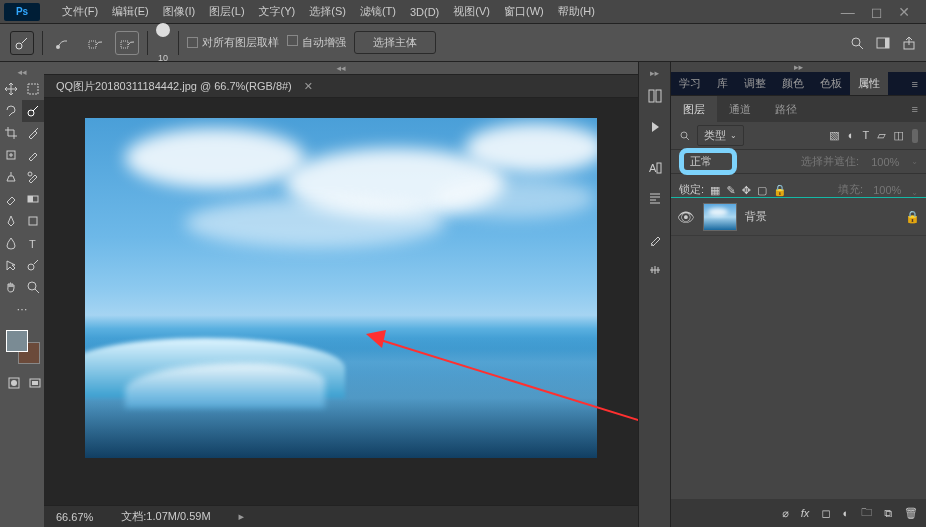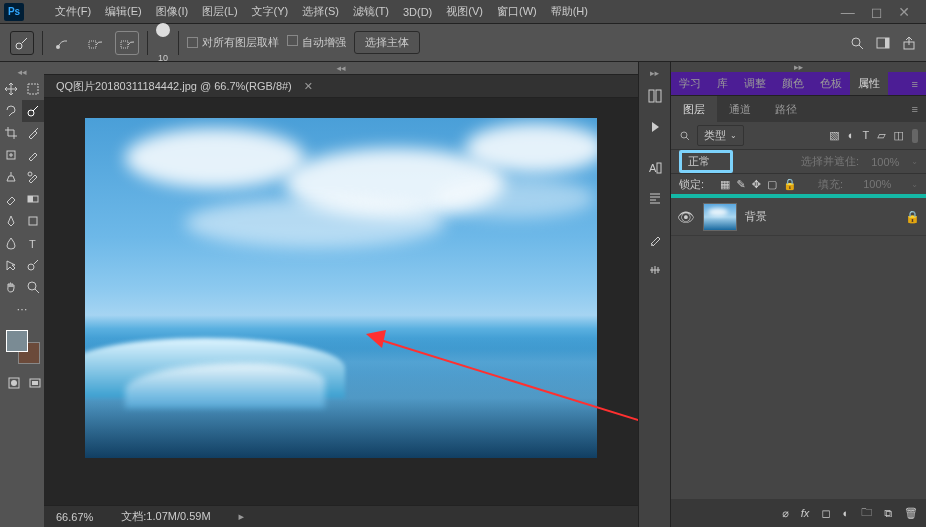--- a/index.html
+++ b/index.html
@@ -1,31 +1,31 @@
 <!DOCTYPE html>
 <html><head>
 <meta charset="utf-8">
 <style>
 *{margin:0;padding:0;box-sizing:border-box;font-family:"Microsoft YaHei",sans-serif;font-size:11px;color:#ccc;user-select:none}
 body{background:#323232;width:926px;height:527px;overflow:hidden;display:flex;flex-direction:column}
 .menubar{height:24px;background:#474747;display:flex;align-items:center;padding:0 4px;border-bottom:1px solid #222}
-.ps-logo{width:20px;height:18px;background:#001e36;color:#31a8ff;font-weight:bold;font-size:10px;display:flex;align-items:center;justify-content:center;border-radius:2px;margin-right:24px}
+.ps-logo{width:36px;height:18px;background:#001e36;color:#31a8ff;font-weight:bold;font-size:10px;display:flex;align-items:center;justify-content:center;border-radius:2px;margin-right:15px}
 .menu-item{padding:0 7px;cursor:pointer}
 .win-controls{margin-left:auto;display:flex;gap:16px;padding-right:12px}
 .win-btn{cursor:pointer;font-size:14px;color:#999}
 .optbar{height:38px;background:#535353;display:flex;align-items:center;padding:0 10px;border-bottom:1px solid #222;gap:8px}
 .tool-preset{width:24px;height:24px;background:#535353;border:1px solid #222;display:flex;align-items:center;justify-content:center;border-radius:3px}
 .divider{width:1px;height:24px;background:#2a2a2a}
 .opt-icon{width:24px;height:24px;display:flex;align-items:center;justify-content:center;border:1px solid transparent;border-radius:3px}
 .opt-icon.active{border-color:#888}
 .brush-dot{display:flex;flex-direction:column;align-items:center;gap:16px}
 .brush-circle{width:14px;height:14px;background:#ddd;border-radius:50%}
 .brush-label{font-size:9px;color:#ccc}
 .checkbox{width:11px;height:11px;border:1px solid #888;margin-right:4px}
-.opt-btn{padding:3px 10px;background:#535353;border:1px solid #2a2a2a;border-radius:3px;cursor:pointer}
+.opt-btn{padding:3px 18px;background:#535353;border:1px solid #2a2a2a;border-radius:3px;cursor:pointer}
 .opt-right{margin-left:auto;display:flex;gap:12px;align-items:center}
 .main{flex:1;display:flex;overflow:hidden}
 .toolbar{width:44px;background:#535353;display:flex;flex-direction:column;padding-top:4px}
 .tool-collapse{height:12px;display:flex;align-items:center;justify-content:center;color:#999;font-size:9px}
 .tool-grid{display:grid;grid-template-columns:22px 22px;gap:0}
 .tool{width:22px;height:22px;display:flex;align-items:center;justify-content:center;cursor:pointer}
 .tool.active{background:#3a3a3a}
 .swatches{margin-top:10px;position:relative;height:36px;padding-left:6px}
 .fg-swatch{width:22px;height:22px;background:#7a8b94;border:1px solid #fff;position:absolute;top:0;left:6px;z-index:2}
 .bg-swatch{width:22px;height:22px;background:#6b4a3a;border:1px solid #888;position:absolute;top:12px;left:18px}
@@ -42,35 +42,35 @@
 .wave{position:absolute;bottom:60px;left:-20px;width:280px;height:60px;background:linear-gradient(to top,#3a9fd0,#e0f5ff);border-radius:50% 50% 0 0;filter:blur(2px)}
 .wave2{position:absolute;bottom:50px;left:40px;width:200px;height:45px;background:linear-gradient(to top,#5ab0e0,#fff);border-radius:60% 40% 0 0;filter:blur(3px);opacity:0.8}
 .arrow{position:absolute;pointer-events:none}
 .statusbar{height:22px;background:#323232;display:flex;align-items:center;padding:0 12px;gap:28px;border-top:1px solid #222}
 .side-dock{width:32px;background:#424242;display:flex;flex-direction:column;align-items:center;padding-top:6px;gap:2px;border-left:1px solid #222}
 .dock-collapse{height:10px;color:#999;font-size:9px}
 .dock-icon{width:24px;height:24px;display:flex;align-items:center;justify-content:center;cursor:pointer;margin-top:4px}
 .dock-sep{height:10px}
 .panels{width:256px;background:#454545;display:flex;flex-direction:column;border-left:1px solid #222}
 .panel-collapse{height:10px;display:flex;align-items:center;justify-content:center;color:#999;font-size:9px;background:#454545}
-.panel-tabs{height:24px;display:flex;align-items:center;background:#4c1d95;border-bottom:1px solid #222}
+.panel-tabs{height:24px;display:flex;align-items:center;background:#0f172a;border-bottom:1px solid #222}
 .ptab{padding:0 8px;height:100%;display:flex;align-items:center;cursor:pointer;color:#999;white-space:nowrap}
 .ptab.active{background:#454545;color:#ddd}
 .panel-menu{margin-left:auto;padding:0 8px;color:#999}
 .layer-tabs{height:26px;display:flex;align-items:center;background:#383838}
 .lptab{padding:0 12px;height:100%;display:flex;align-items:center;cursor:pointer;color:#999}
 .lptab.active{background:#454545;color:#ddd}
 .filter-row{height:28px;display:flex;align-items:center;padding:0 8px;gap:6px;border-bottom:1px solid #333}
 .type-select{display:flex;align-items:center;gap:4px;padding:2px 6px;border:1px solid #333;border-radius:2px;color:#bbb}
 .filter-icons{margin-left:auto;display:flex;gap:8px;color:#888;font-size:12px}
 .blend-row{height:24px;display:flex;align-items:center;padding:0 8px;gap:8px;border-bottom:1px solid #333;color:#888}
-.blend-select{padding:1px 20px 1px 6px;border:3px solid #7dd3fc;border-radius:2px;color:#888}
+.blend-select{padding:1px 20px 1px 6px;border:5px solid #7dd3fc;border-radius:8px;color:#888}
 .opacity-label{margin-left:auto;color:#777}
 .opacity-val{padding:1px 4px;color:#777}
-.lock-row{height:24px;display:flex;align-items:center;padding:0 8px;gap:16px;border-bottom:4px solid #14b8a6;color:#888}
+.lock-row{height:24px;display:flex;align-items:flex-end;padding:0 8px;gap:6px;border-bottom:1px solid #14b8a6;color:#888}
 .lock-icons{display:flex;gap:6px;font-size:11px;color:#888}
 .layer-list{flex:1;background:#454545}
 .layer-item{height:38px;display:flex;align-items:center;padding:0 6px;gap:8px;border-bottom:1px solid #3a3a3a}
 .eye{font-size:14px;color:#ccc}
 .thumb{width:34px;height:28px;border:1px solid #666;background:linear-gradient(to bottom,#5aa8e0 0%,#aad6f0 50%,#1a6aa0 100%);position:relative;overflow:hidden}
 .thumb::after{content:'';position:absolute;top:4px;left:4px;width:20px;height:8px;background:rgba(255,255,255,0.8);border-radius:50%;filter:blur(2px)}
 .lock-badge{margin-left:auto;color:#aaa;font-size:12px}
 .panel-footer{height:28px;display:flex;align-items:center;justify-content:flex-end;padding:0 8px;gap:12px;background:#383838;color:#888;font-size:13px}
 svg{display:block}
 </style>

